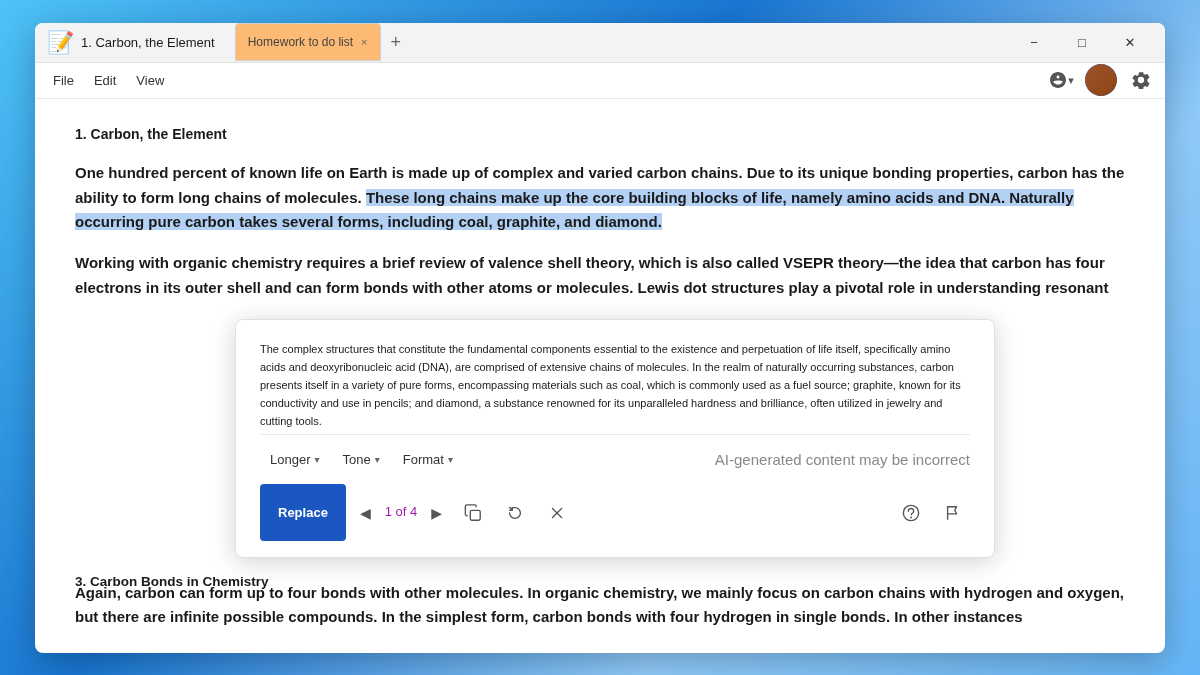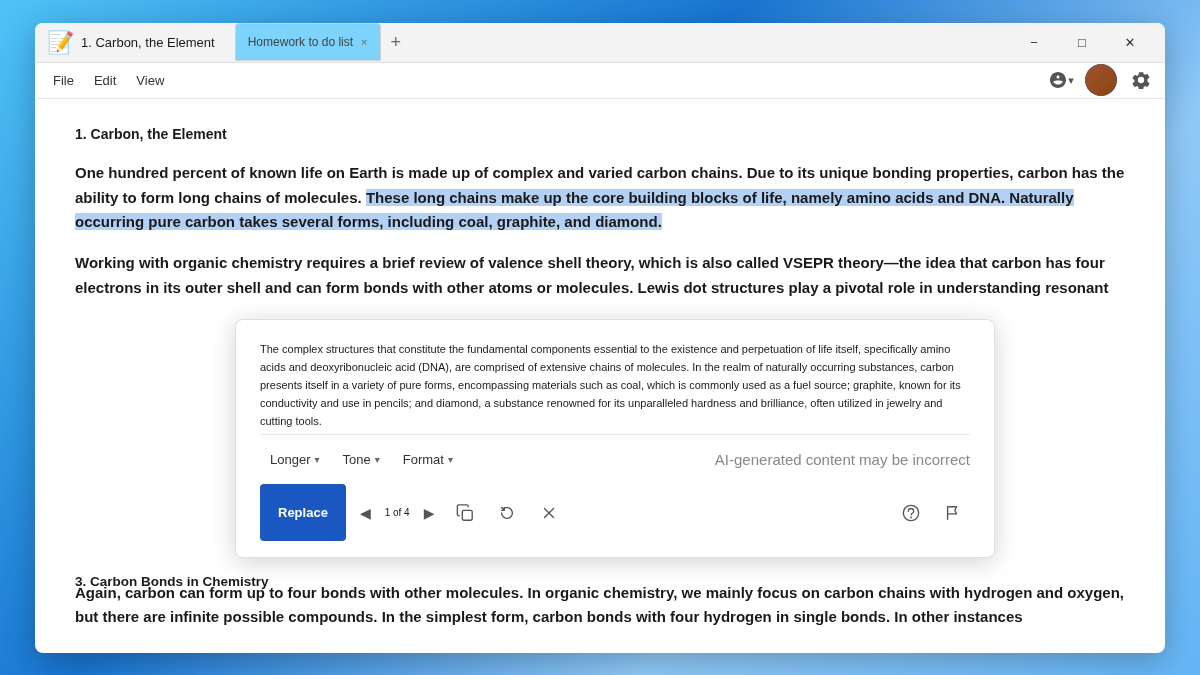--- a/index.html
+++ b/index.html
@@ -49,21 +49,21 @@
       white-space: nowrap;
     }
     .tab-area {
       display: flex;
       align-items: center;
       flex: 1;
     }
     .tab-item {
       display: flex;
       align-items: center;
-      background: #7dd3fc;
+      background: #fdba74;
       border: 1px solid #d0d0d0;
       border-radius: 4px 4px 0 0;
       padding: 18px 12px;
       font-size: 12px;
       color: #444;
       margin-right: 4px;
       height: 30px;
       cursor: pointer;
     }
     .tab-close {
@@ -259,22 +259,22 @@
       background: none;
       border: none;
       font-size: 14px;
       color: #555;
       cursor: pointer;
       padding: 4px 6px;
       border-radius: 4px;
     }
 
     .page-counter {
-      font-size: 10px;
-      color: #0f172a;
+      font-size: 13px;
+      color: #a21caf;
     }
 
     .action-icon-btn {
       background: none;
       border: none;
       font-size: 16px;
       color: #555;
       cursor: pointer;
       padding: 4px 8px;
       border-radius: 4px;

